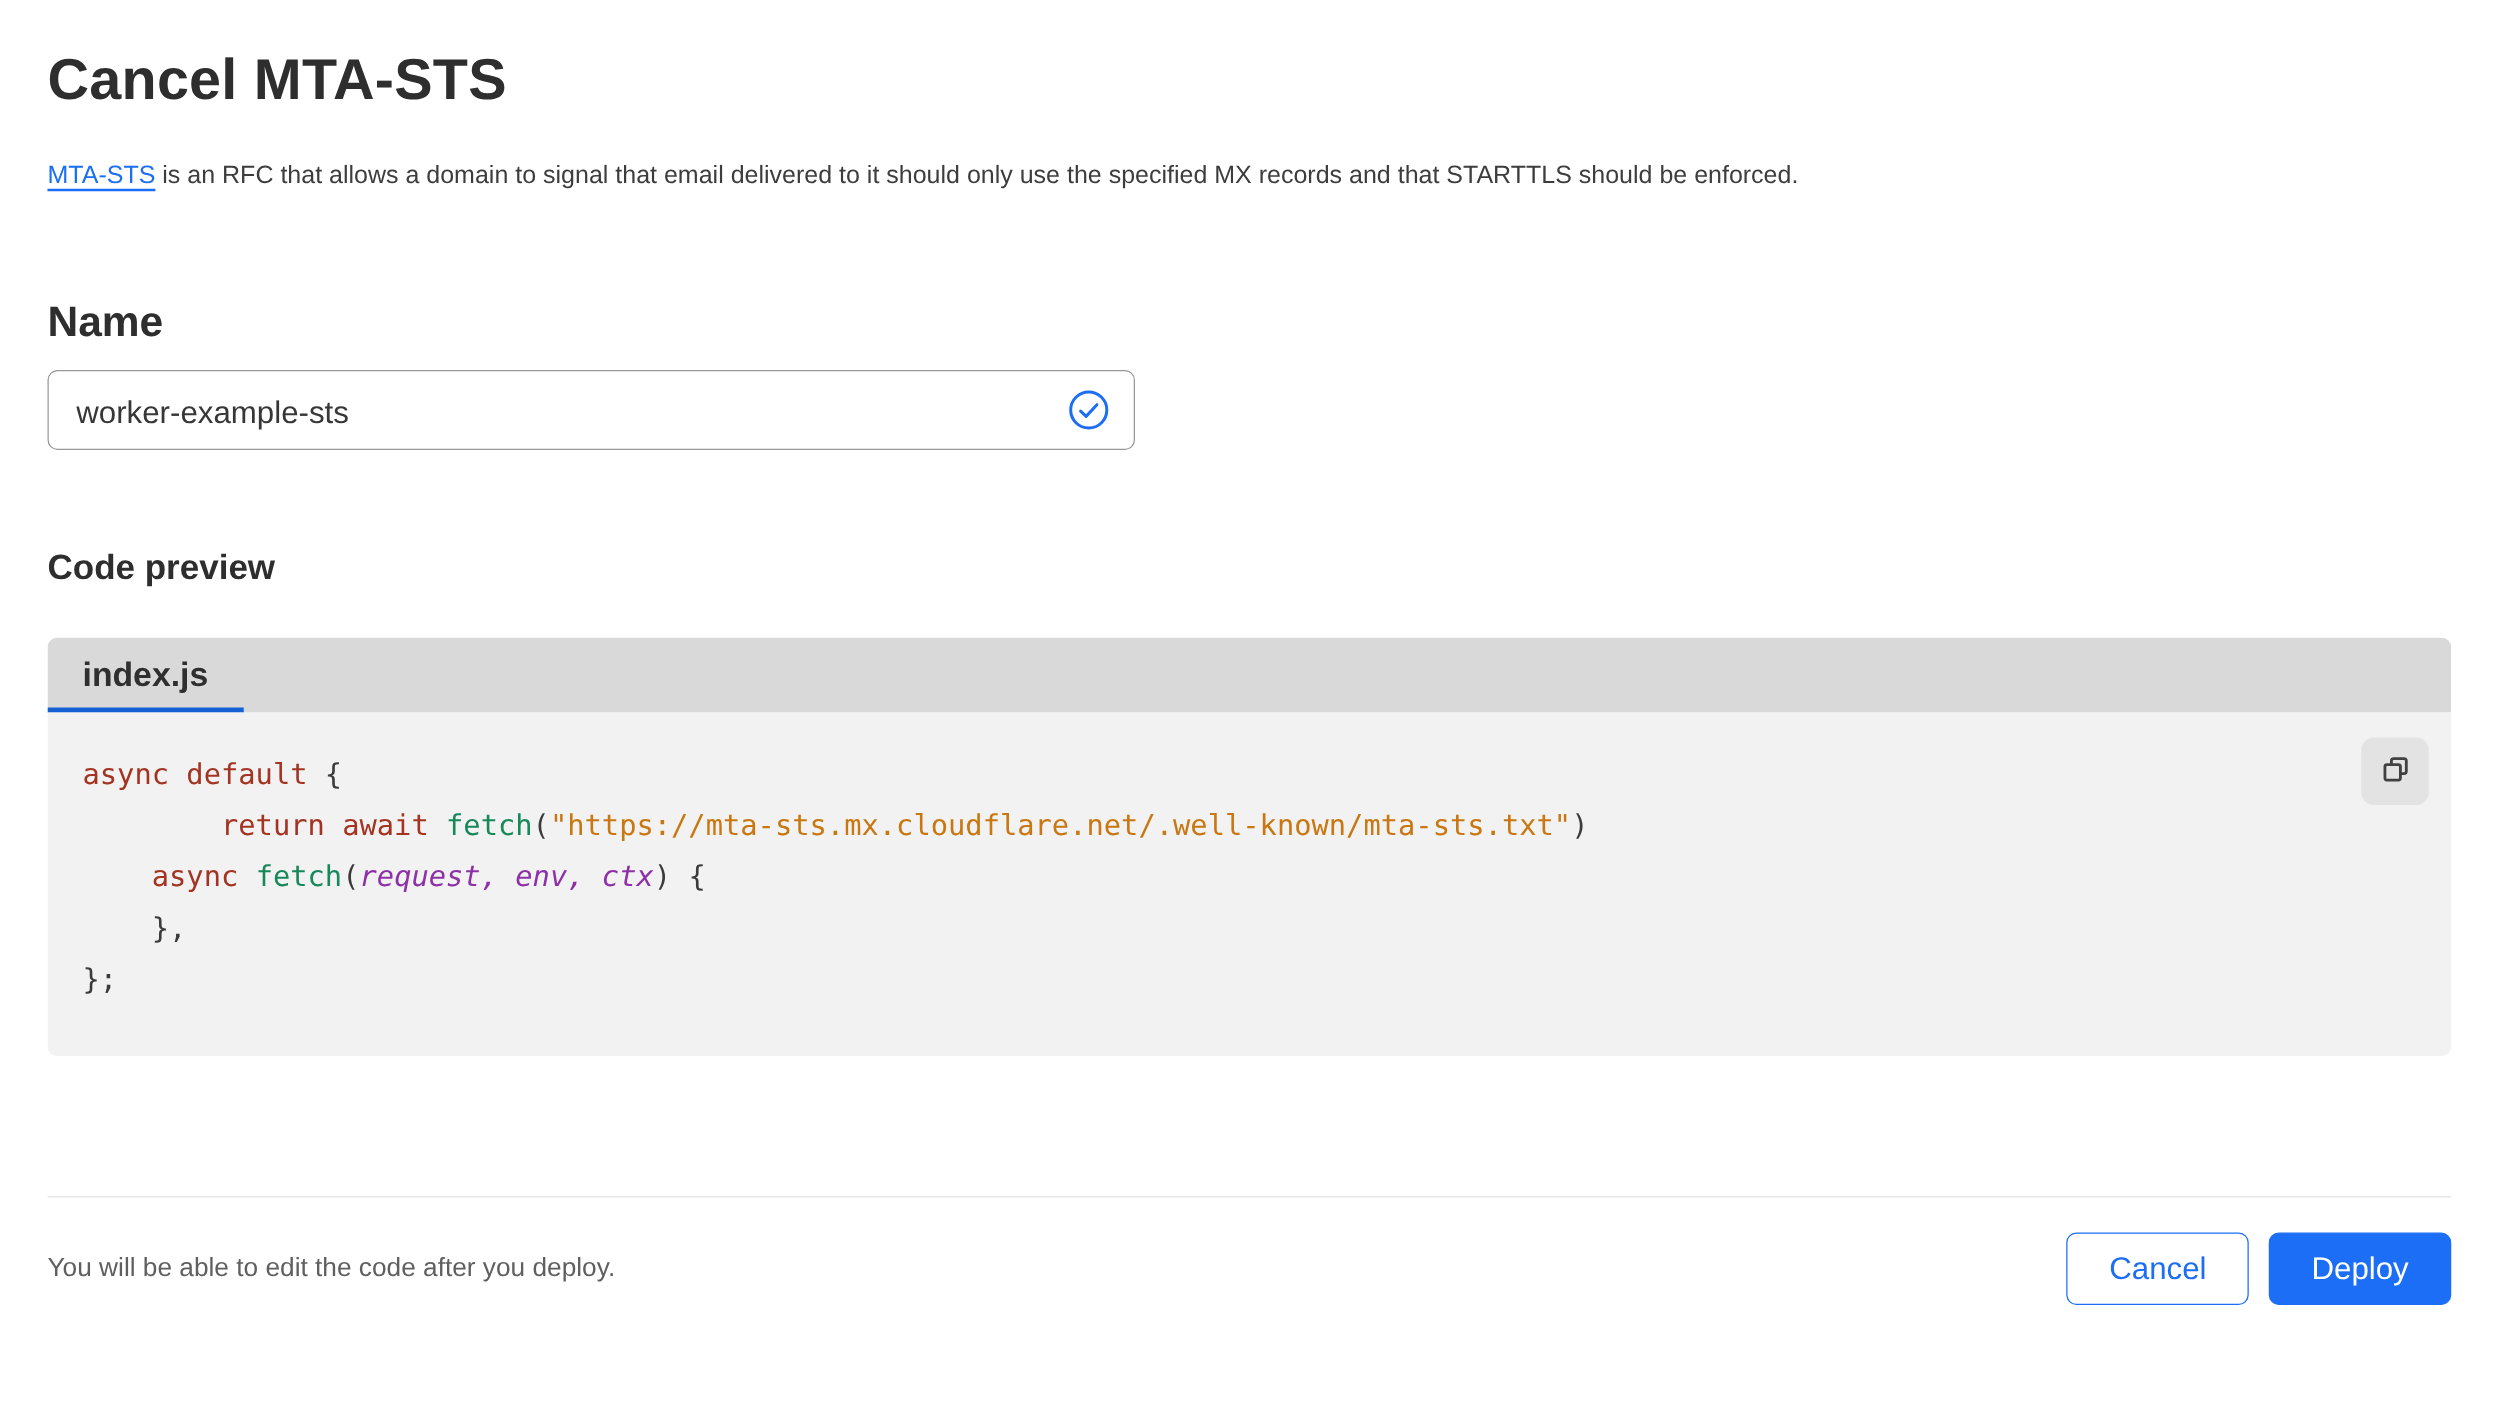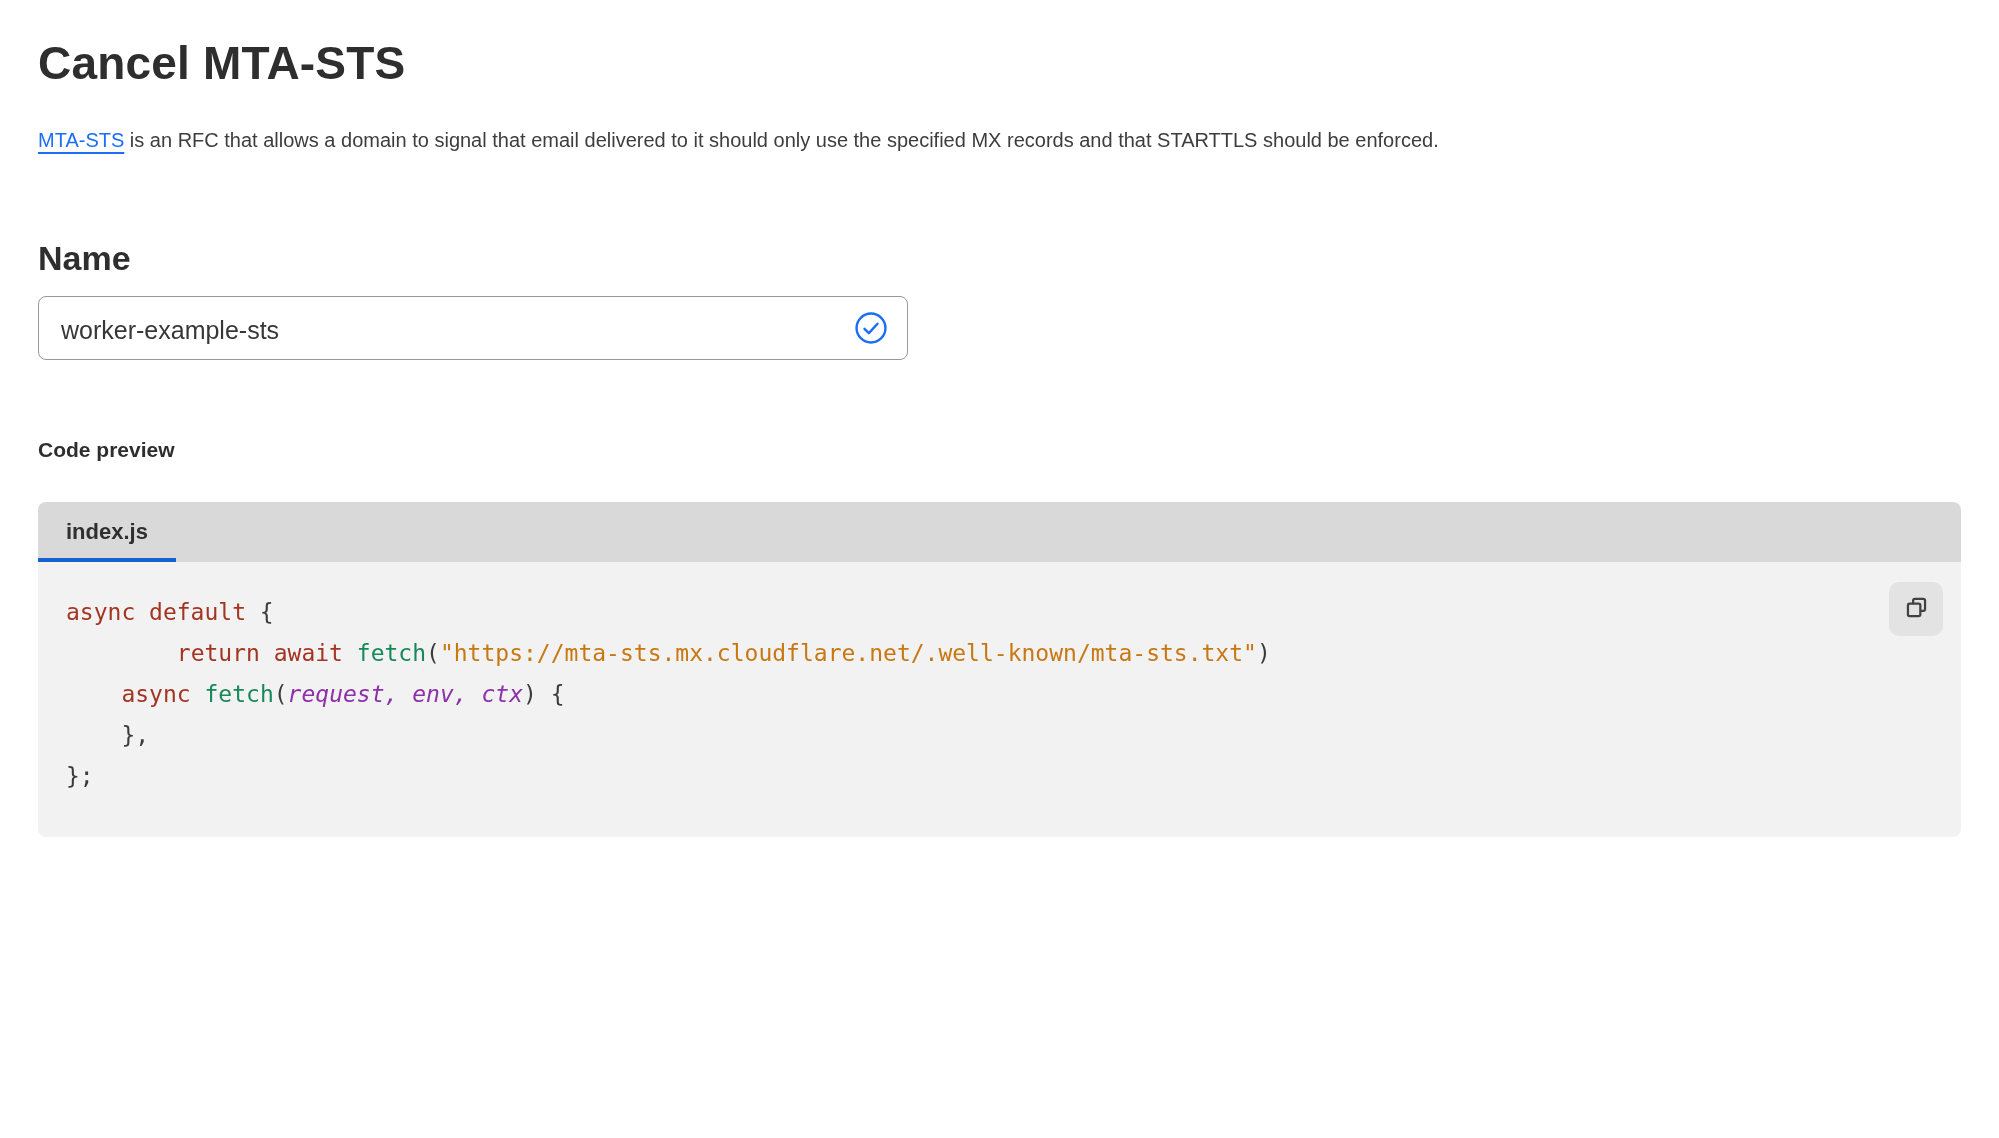--- a/index.html
+++ b/index.html
@@ -69,41 +69,41 @@
   .valid-icon{
     position:absolute;
     right:20px;top:50%;
     transform:translateY(-50%);
     width:34px;height:34px;
     display:flex;align-items:center;justify-content:center;
   }
 
   .section-label{
     margin-top:78px;
-    font-size:21px;
+    font-size:28px;
     font-weight:700;
     color:#2e2e2e;
   }
 
   .code-card{
     margin-top:40px;
     border-radius:8px;
     overflow:hidden;
   }
   .tab-bar{
     background:#d9d9d9;
     height:60px;
     display:flex;
     align-items:stretch;
   }
   .tab{
     position:relative;
     display:flex;align-items:center;
     padding:0 28px;
-    font-size:22px;font-weight:700;color:#2f2f2f;
+    font-size:27px;font-weight:700;color:#2f2f2f;
     cursor:pointer;
   }
   .tab .tab-indicator{
     position:absolute;left:0;bottom:0;
     width:100%;height:4px;
     background:var(--tab-underline);
   }
   .code-area{
     position:relative;
     background:#f2f2f2;
@@ -205,14 +205,21 @@
         <span>
           <svg width="27" height="27" viewBox="0 0 24 24" fill="none" stroke="#414141" stroke-width="2" stroke-linejoin="round">
             <path d="M9 8.5 V6 a1.6 1.6 0 0 1 1.6 -1.6 h7.4 a1.6 1.6 0 0 1 1.6 1.6 v7.4 a1.6 1.6 0 0 1 -1.6 1.6 h-2.5"></path>
             <rect x="4.4" y="8.6" width="11" height="11" rx="1.4" fill="#e3e3e3"></rect>
           </svg>
         </span>
       </button>
     </div>
   </div>
 
+  <div class="footer">
+    <div class="footer-note">You will be able to edit the code after you deploy.</div>
+    <div class="footer-actions">
+      <button class="btn btn-secondary">Cancel</button>
+      <button class="btn btn-primary">Deploy</button>
+    </div>
+  </div>
 
 </div>
 
 </body></html>

